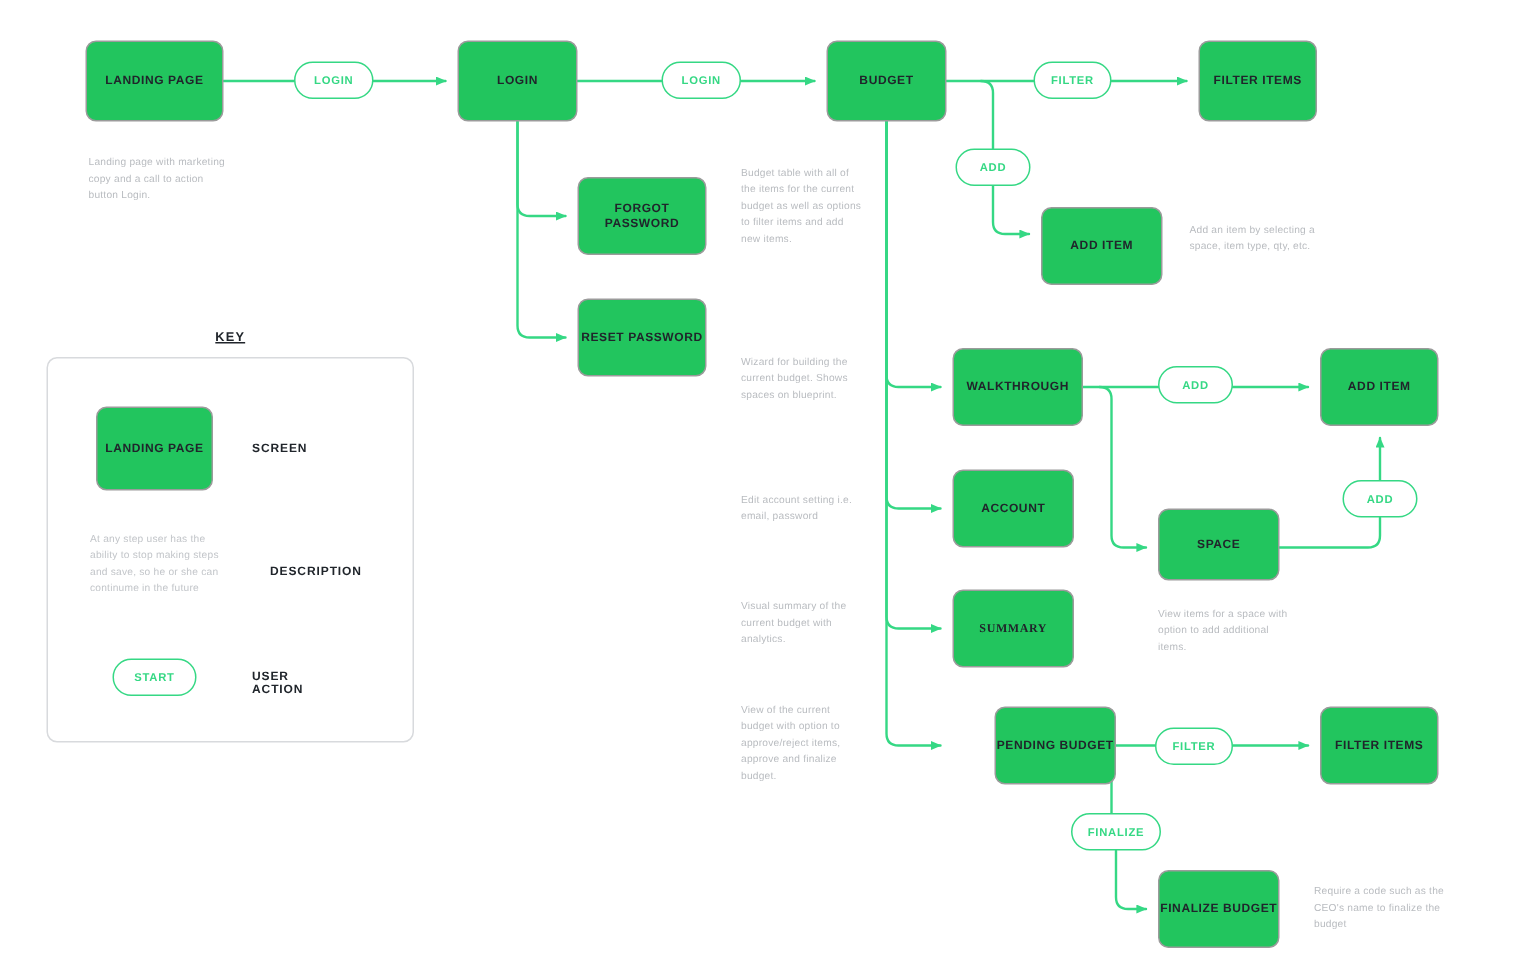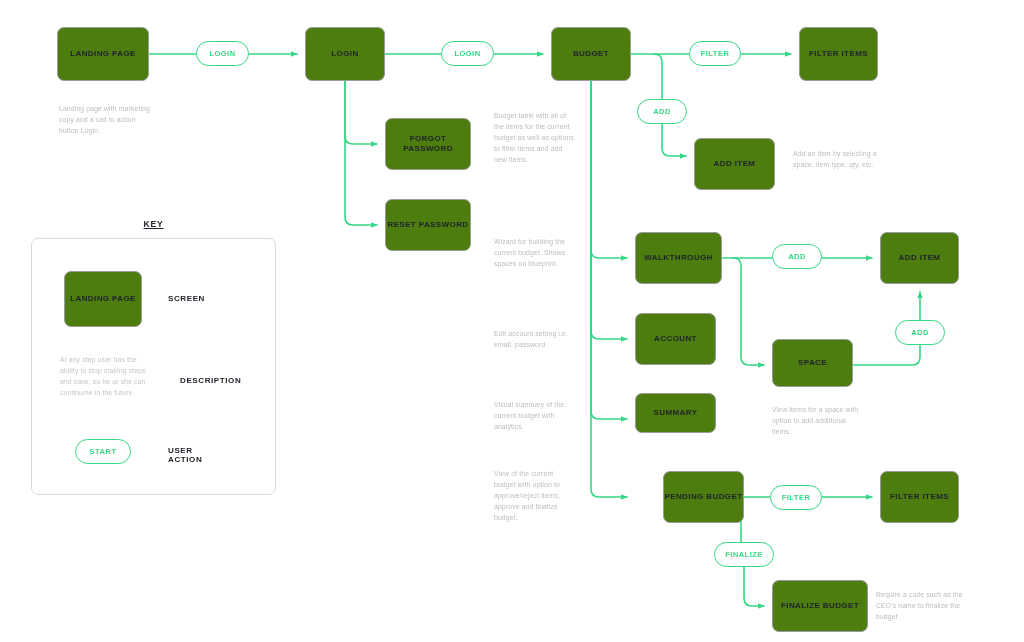--- a/index.html
+++ b/index.html
@@ -18,21 +18,21 @@
     position: absolute;
     top: 0; left: 0;
     width: 1024px;
     height: 642px;
   }
   .screen-box {
     position: absolute;
     box-sizing: border-box;
     border: 1px solid #9b9b9b;
     border-radius: 7px;
-    background: #4d7c0f;
+    background: #22c55e;
     display: flex;
     align-items: center;
     justify-content: center;
     text-align: center;
   }
   .screen-label {
     font-size: 8px;
     font-weight: bold;
     letter-spacing: 0.4px;
     color: #20252b;
@@ -158,30 +158,30 @@
     </div>
     <div class="screen-box" style="left: 880px; top: 232px; width: 79px; height: 52px;">
       <span class="screen-label">ADD ITEM</span>
     </div>
     <div class="screen-box" style="left: 635px; top: 313px; width: 81px; height: 52px;">
       <span class="screen-label">ACCOUNT</span>
     </div>
     <div class="screen-box" style="left: 772px; top: 339px; width: 81px; height: 48px;">
       <span class="screen-label">SPACE</span>
     </div>
-    <div class="screen-box" style="left: 635px; top: 393px; width: 81px; height: 40px;">
+    <div class="screen-box" style="left: 635px; top: 393px; width: 81px; height: 52px; font-family: Liberation Serif, serif;">
       <span class="screen-label">SUMMARY</span>
     </div>
     <div class="screen-box" style="left: 635px; top: 471px; width: 81px; height: 52px; margin-left: 28px;">
       <span class="screen-label">PENDING BUDGET</span>
     </div>
     <div class="screen-box" style="left: 880px; top: 471px; width: 79px; height: 52px;">
       <span class="screen-label">FILTER ITEMS</span>
     </div>
-    <div class="screen-box" style="left: 772px; top: 580px; width: 96px; height: 52px;">
+    <div class="screen-box" style="left: 772px; top: 580px; width: 81px; height: 52px;">
       <span class="screen-label">FINALIZE BUDGET</span>
     </div>
     <div class="action-pill" style="left: 196px; top: 41px; width: 53px; height: 25px;">
       <span class="action-label">LOGIN</span>
     </div>
     <div class="action-pill" style="left: 441px; top: 41px; width: 53px; height: 25px;">
       <span class="action-label">LOGIN</span>
     </div>
     <div class="action-pill" style="left: 689px; top: 41px; width: 52px; height: 25px;">
       <span class="action-label">FILTER</span>

